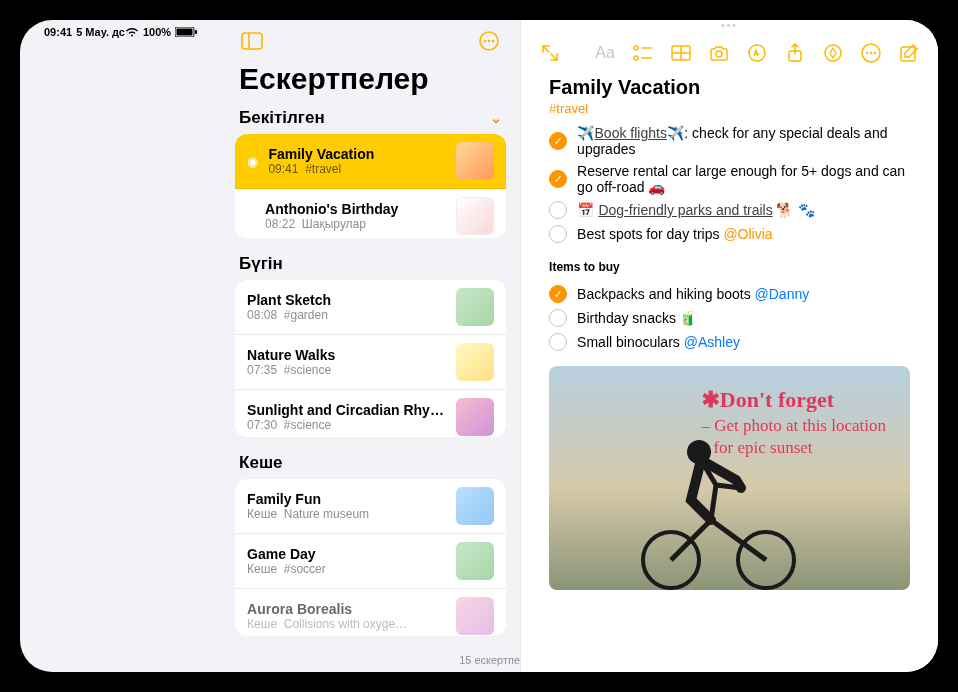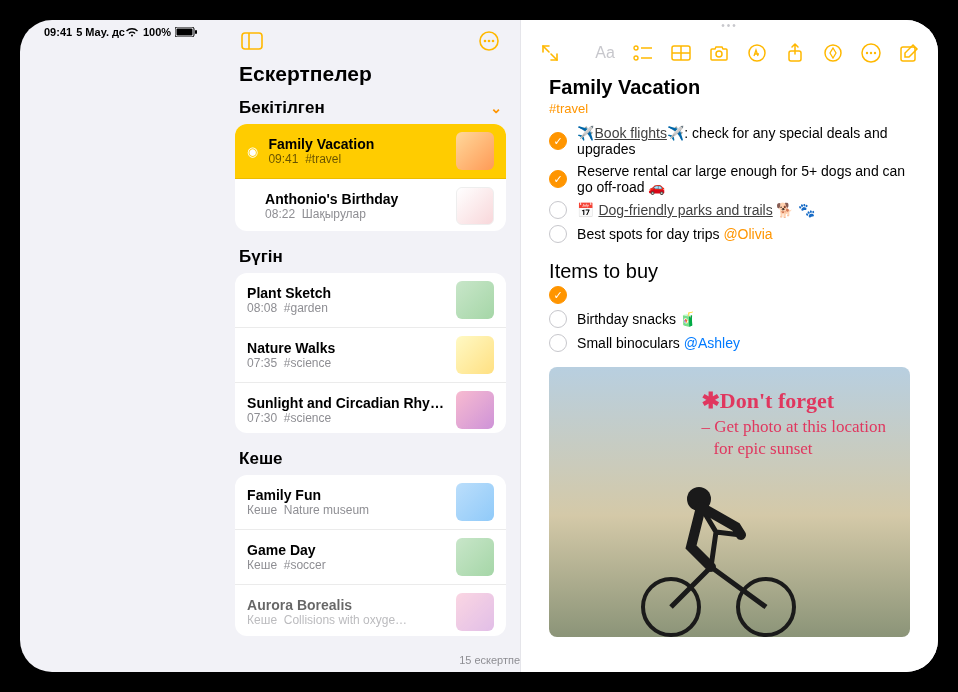--- a/index.html
+++ b/index.html
@@ -60,21 +60,21 @@
       align-items: center;
       padding: 8px 18px 4px;
     }
     .icon-btn {
       width: 26px; height: 26px;
       display: flex; align-items: center; justify-content: center;
       color: #ffb800;
       cursor: pointer;
     }
     .sidebar-title {
-      font-size: 21px;
+      font-size: 30px;
       font-weight: 700;
       padding: 4px 18px 8px;
       color: #000;
     }
     .section-header {
       display: flex;
       justify-content: space-between;
       align-items: center;
       padding: 4px 18px 2px;
       font-size: 17px;
@@ -203,29 +203,29 @@
     .check.done {
       background: #ff9500;
       border-color: #ff9500;
       color: #fff;
       font-size: 11px;
     }
     .link { color: #404040; text-decoration: underline; }
     .mention { color: #ff9500; }
     .mention-blue { color: #007aff; }
     .subheading {
-      font-size: 20px;
-      font-weight: 400;
+      font-size: 12px;
+      font-weight: 700;
       margin-top: 14px;
-      margin-bottom: 0;
+      margin-bottom: 8px;
     }
     .inline-img {
       margin-top: 12px;
       width: 100%;
-      height: 270px;
+      height: 224px;
       border-radius: 8px;
       background: linear-gradient(to bottom, #b8cfe0 0%, #d4c9a8 55%, #8b9478 100%);
       position: relative;
       overflow: hidden;
     }
     .cyclist-silhouette {
       position: absolute;
       bottom: 0; left: 20%;
       width: 200px; height: 180px;
     }
@@ -457,20 +457,21 @@
           </div>
           <div class="checklist-item">
             <div class="check"></div>
             <span><span>Best spots for day trips </span><span class="mention">@Olivia</span></span>
           </div>
 
           <div class="subheading">Items to buy</div>
 
           <div class="checklist-item">
             <div class="check done">✓</div>
+            <span><span>Backpacks and hiking boots </span><span class="mention-blue">@Danny</span></span>
           </div>
           <div class="checklist-item">
             <div class="check"></div>
             <span>Birthday snacks 🧃</span>
           </div>
           <div class="checklist-item">
             <div class="check"></div>
             <span><span>Small binoculars </span><span class="mention-blue">@Ashley</span></span>
           </div>
 

